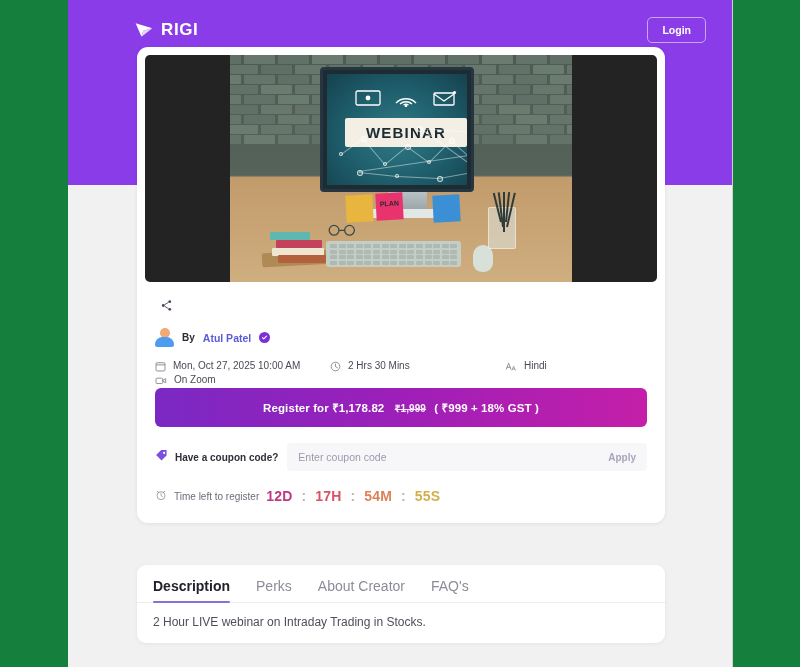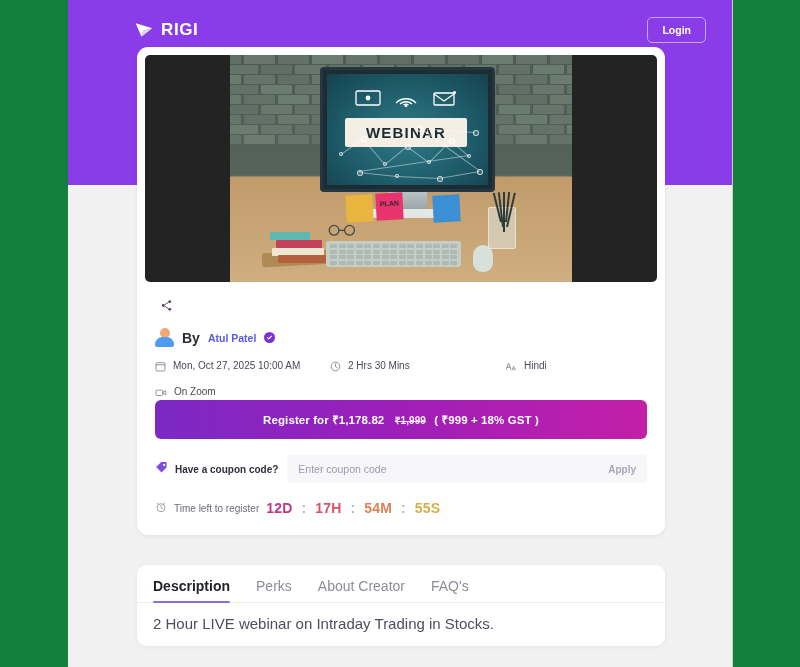--- a/index.html
+++ b/index.html
@@ -77,21 +77,21 @@
     background: linear-gradient(180deg, #4e5b54 0%, #55635b 52%, #55635b 53%, #c29b6b 54%, #cfae7f 100%);
     overflow: hidden;
   }
   
   .bricks { position: absolute; left:0; top:0; width:100%; height:54%; overflow:hidden; }
   .brick-row { position:absolute; left:-20px; width:400px; height:9px; }
   .brick { position:absolute; top:0; height:9px; background:#6e7f74; border-radius:1px; opacity:.85;}
   
   .monitor-body {
     position: absolute; left: 90px; top: 12px;
-    width: 175px; height: 125px;
+    width: 154px; height: 125px;
     background: #1d2b33;
     border-radius: 4px;
     border: 3px solid #253640;
   }
   .monitor-screen {
     position: absolute; left: 4px; top: 4px; right: 4px; bottom: 4px;
     background: radial-gradient(ellipse at 50% 55%, #2f7b86 0%, #1d5a68 60%, #16414d 100%);
     overflow: hidden;
   }
   .net-line { position:absolute; background: rgba(255,255,255,.45); height:1px; transform-origin: 0 0;}
@@ -150,31 +150,31 @@
   }
   .share-btn {
     width:22px;height:22px;display:flex;align-items:center;justify-content:center;
     cursor:pointer; background:transparent; border:none;
   }
 
   .author-row { display:flex; align-items:center; gap:8px; margin-top: 12px;}
   .avatar { width:19px; height:19px; position:relative;}
   .avatar .head { position:absolute; left:4.5px; top:0; width:10px;height:10px;border-radius:50%; background:#f0a875;}
   .avatar .body { position:absolute; left:0; top:9px; width:19px;height:10px;border-radius:9px 9px 3px 3px; background:#4d9cf0;}
-  .by-text { font-size:14px; color:#2b2b34; font-weight:bold;}
+  .by-text { font-size:10px; color:#2b2b34; font-weight:bold;}
   .author-name { font-size:10.5px; color:#5a5ad8; font-weight:bold; cursor:pointer;}
   .verified { width:11px;height:11px; border-radius:50%; background:#7b2fd4; display:flex;align-items:center;justify-content:center;}
 
   .meta-grid { margin-top: 13px; display: flex; flex-wrap: wrap; }
   .meta-item { display:flex; align-items:flex-start; gap:7px; font-size:10px; color:#4a4a55; }
   .meta-item .mi-ico { flex: 0 0 auto; margin-top: 1px; }
   .meta-date { width: 175px; }
   .meta-dur  { width: 175px; }
   .meta-lang { width: 120px; }
-  .meta-plat { width: 100%; margin-top: 12px; }
+  .meta-plat { width: 100%; }
 
   .register-btn {
     display:block; width:100%;
     padding: 12px 0;
     border:none; border-radius:6px;
     background: linear-gradient(90deg, #7b29c4 0%, #9c1fb9 48%, #c41fa8 100%);
     color:#ffffff; font-size:11.5px; font-weight:bold;
     font-family:"Liberation Sans", sans-serif;
     cursor:pointer;
     letter-spacing: .1px;
@@ -224,21 +224,21 @@
     font-size:14px; color:#8c8c99; padding-bottom:8px;
     cursor:pointer; background:none; border:none;
     font-family:"Liberation Sans", sans-serif;
     position:relative;
   }
   .tab.active { color:#22222c; font-weight:bold; }
   .tab.active::after {
     content:""; position:absolute; left:0; right:0; bottom:-1px; height:2px;
     background:#8a6fd6; border-radius:2px;
   }
-  .tab-body { padding: 12px 16px 0 16px; font-size:15px; color:#4f4f5c; }
+  .tab-body { padding: 12px 16px 0 16px; font-size:12px; color:#4f4f5c; }
 </style>
 </head>
 <body>
 
 <div class="screen">
   <div class="page">
 
     <div class="purple-band"></div>
 
     <div class="header">

